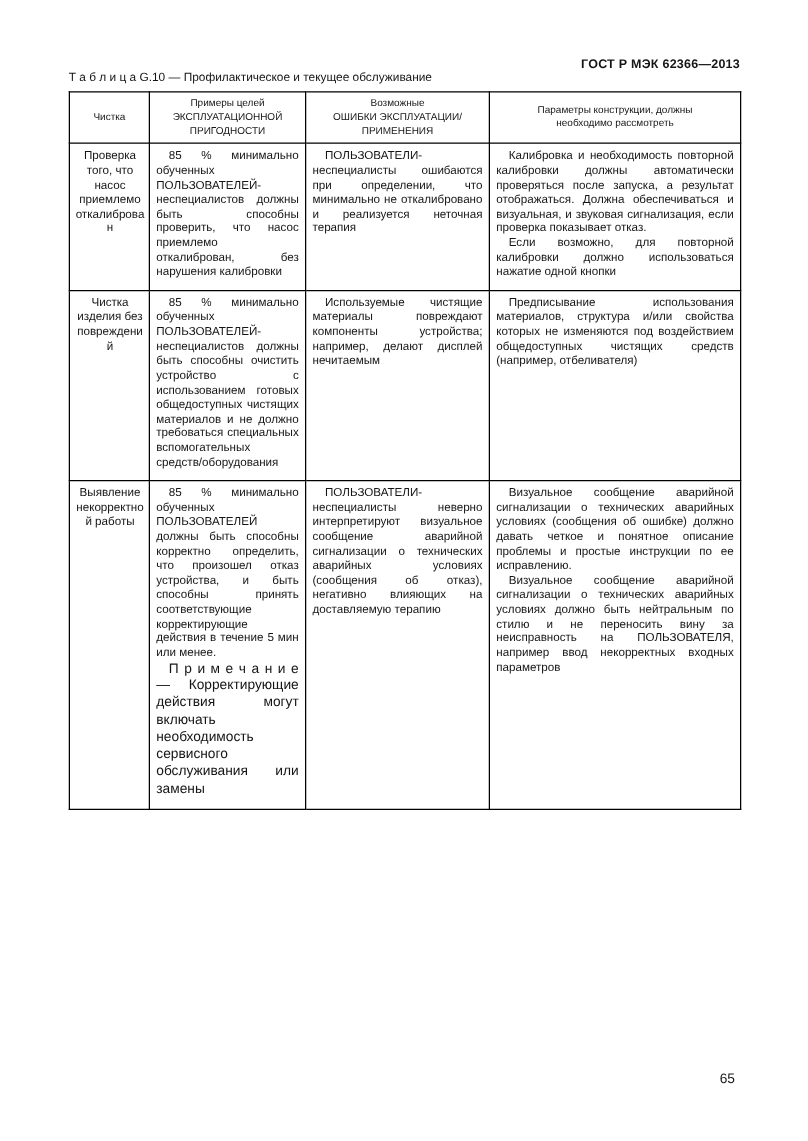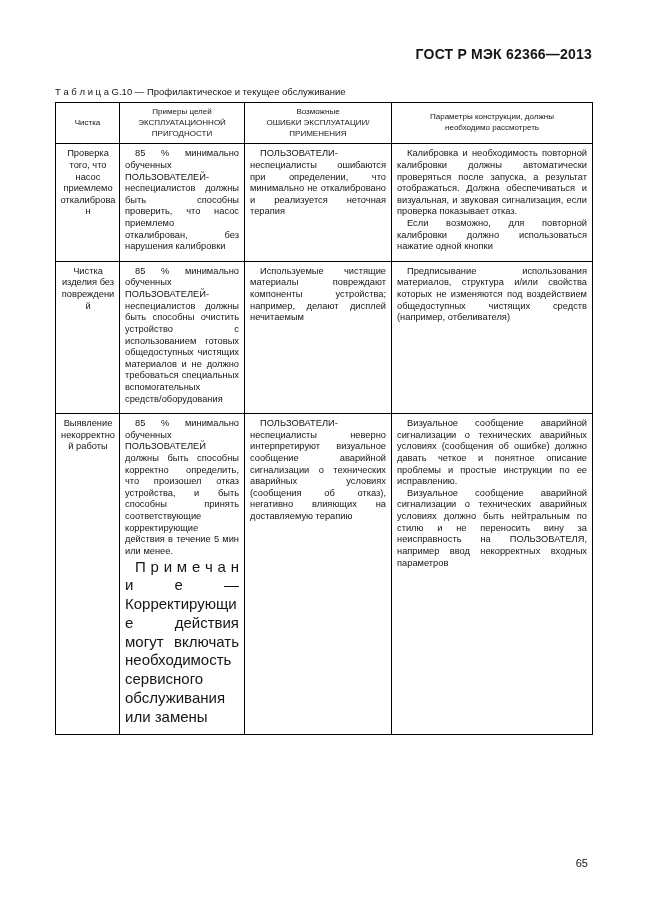--- a/index.html
+++ b/index.html
@@ -14,25 +14,24 @@
     overflow: hidden;
   }
   .page {
     position: absolute;
     inset: 0;
     padding: 46px 54px 0 55px;
   }
   .doc-header {
     text-align: right;
     font-weight: bold;
-    font-size: 14px;
+    font-size: 10px;
     letter-spacing: 0.2px;
   }
   .table-caption {
-    margin-top: 24px;
     font-size: 9.5px;
   }
   table.std {
     width: 100%;
     border-collapse: collapse;
     margin-top: 5px;
     table-layout: fixed;
   }
   .std th, .std td {
     border: 1px solid #000;
@@ -57,21 +56,21 @@
     text-indent: 10px;
     text-align: justify;
     overflow-wrap: break-word;
   }
   .std td.task {
     text-align: center;
     padding: 4px 3px 6px 4px;
     overflow-wrap: break-word;
   }
   .std td p.note {
-    font-size: 15px;
+    font-size: 11px;
   }
   .page-number {
     position: absolute;
     right: 58px;
     bottom: 44px;
     font-size: 11px;
   }
 </style>
 </head>
 <body>

